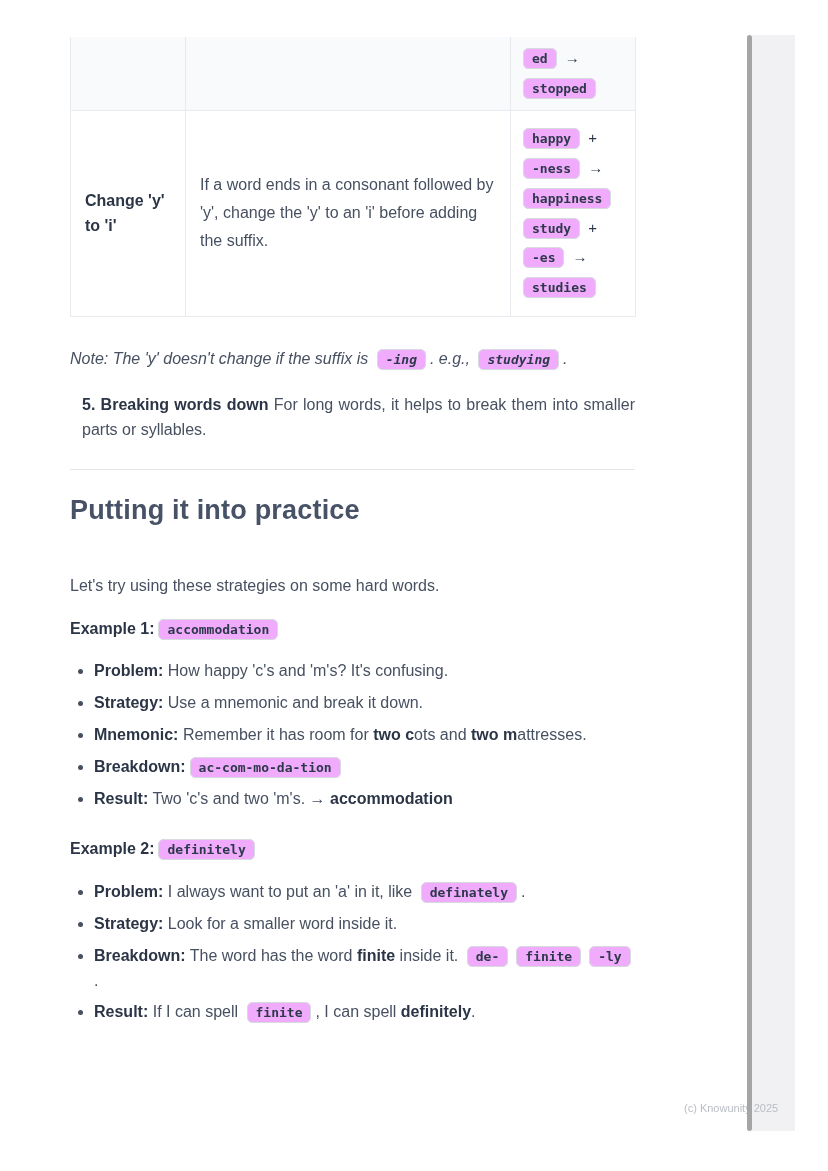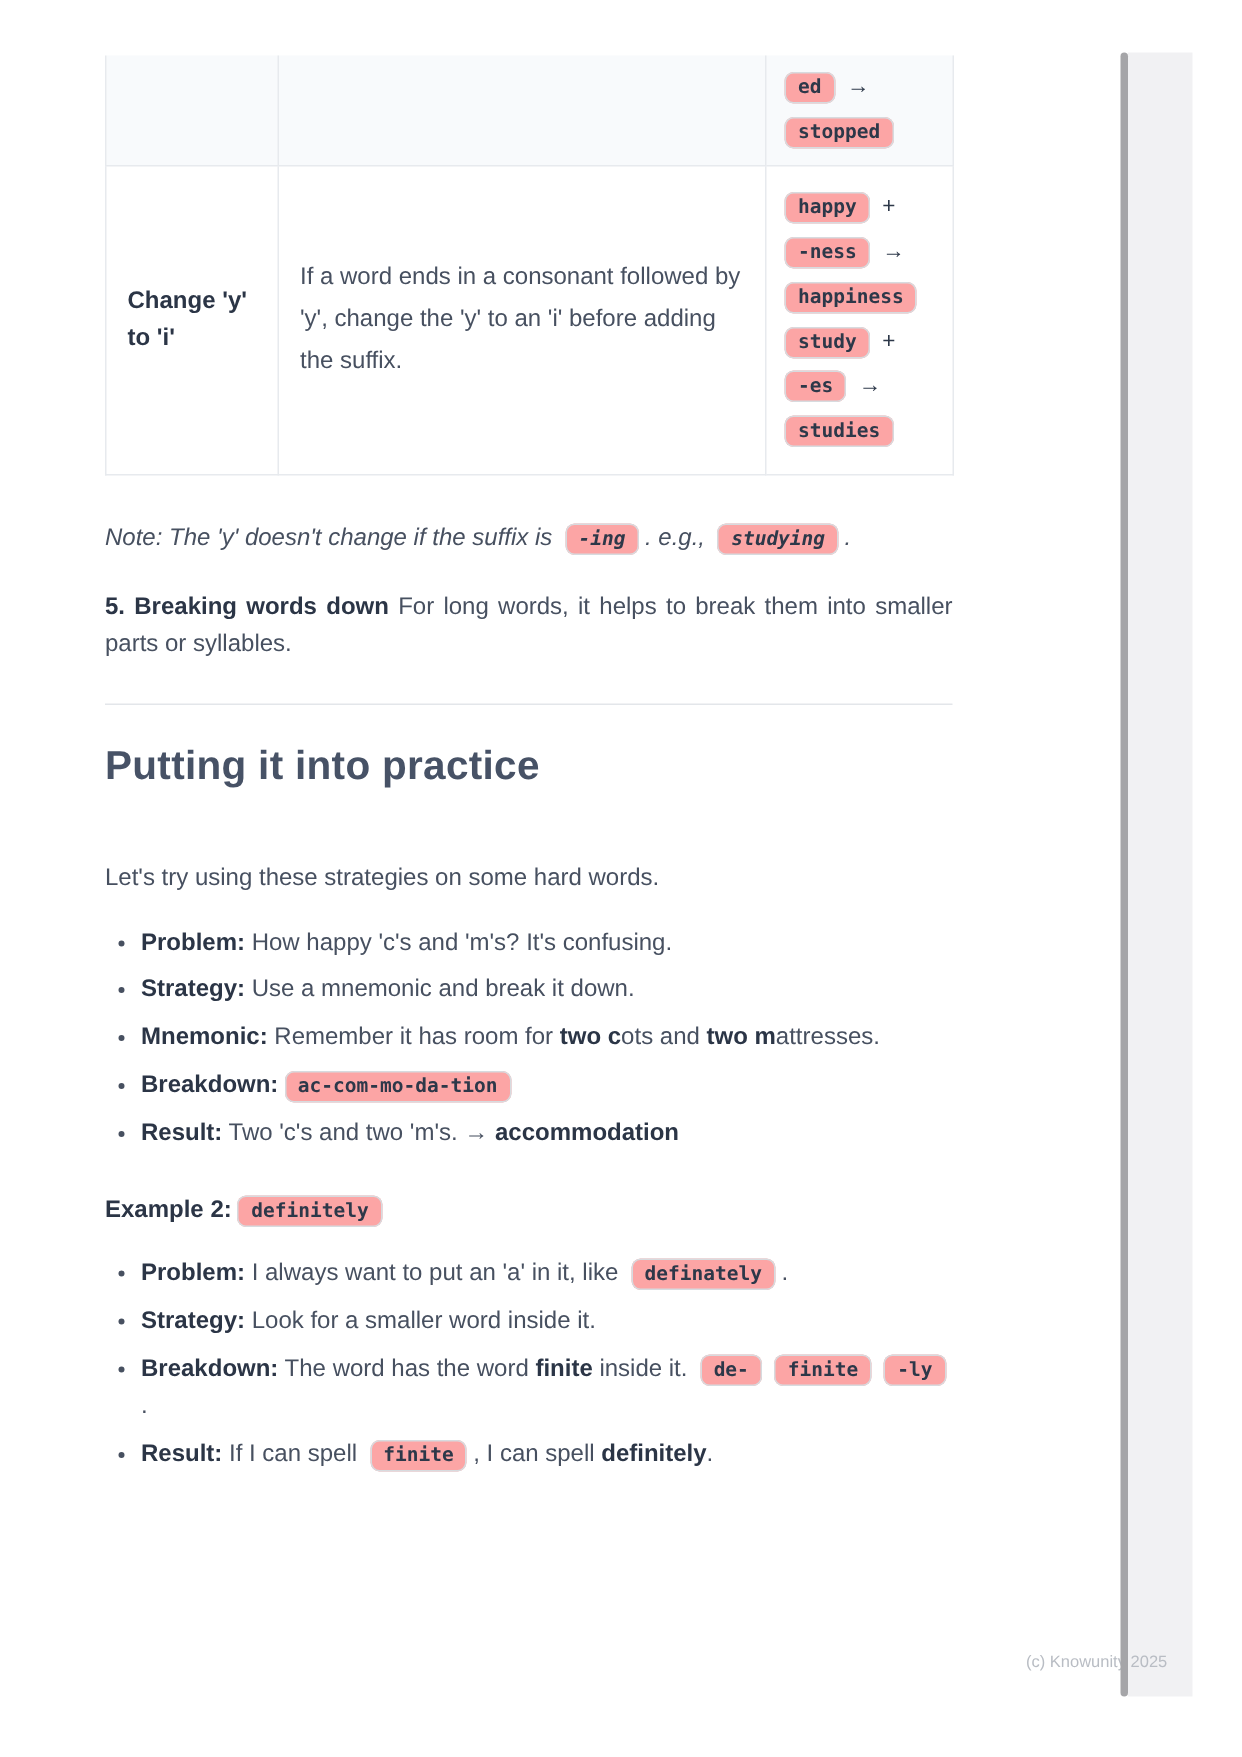--- a/index.html
+++ b/index.html
@@ -6,39 +6,39 @@
   body{
     width:828px;height:1171px;position:relative;background:#ffffff;
     font-family:"Liberation Sans",sans-serif;color:#475060;overflow:hidden;
   }
   .content{position:absolute;left:70px;top:37px;width:565px;font-size:16px;line-height:1.55;}
   strong{color:#2b3546;font-weight:bold;}
   em{font-style:italic;}
   
   .chip{
     font-family:"DejaVu Sans Mono",monospace;font-size:13px;font-weight:bold;color:#2d3849;
-    background:#fca5a5;border:1px solid #d7dbdf;border-radius:6px;padding:2px 8px;margin:0 4px;
+    background:#f0abfc;border:1px solid #d7dbdf;border-radius:6px;padding:2px 8px;margin:0 4px;
     box-decoration-break:clone;-webkit-box-decoration-break:clone;
   }
   .chip.it{font-style:italic;}
   
   table{border-collapse:collapse;width:565px;table-layout:fixed;margin:0 0 30px 0;}
   td{border:1px solid #e7eaee;padding:12px 14px;vertical-align:middle;}
   tr.row-cropped td{border-top:none;background:#f8fafc;height:63px;vertical-align:top;padding:4px 12px;}
   tr.row-main td{height:181px;}
   .cell-rule{font-weight:bold;color:#2b3546;line-height:1.6;}
   .cell-desc{line-height:1.75;}
   .cell-chips{padding:8px 12px;}
   .chip-line{margin:5px 0;white-space:nowrap;}
   .chip-line .chip{margin:0;}
   .op{margin-left:8px;color:#2d3849;font-size:15px;}
   
   p{margin:0;}
   .note{font-style:italic;margin-bottom:22px;}
-  .para5{text-align:justify;margin-bottom:22px;}
+  .para5{text-align:justify;margin-bottom:22px;margin-left:12px;}
   ul{margin:0 0 26px 0;padding-left:24px;}
   li{margin-bottom:7px;}
   hr{border:none;border-top:1px solid #e3e6ea;margin:26px 0 20px 0;}
   h2{font-size:27px;color:#475266;margin:0 0 15px 0;font-weight:bold;letter-spacing:.2px;}
   .intro{margin-bottom:18px;margin-top:42px;}
   .label-line{margin-bottom:18px;}
   
   .scroll-track{position:absolute;left:752px;top:35px;width:43px;height:1096px;background:#f1f1f3;z-index:1;}
   .scroll-thumb{position:absolute;left:747px;top:35px;width:5px;height:1096px;background:#a5a5a8;border-radius:3px;z-index:3;}
   .copyright{position:absolute;left:684px;top:1102px;font-size:11px;color:#b9bdc4;z-index:2;}
@@ -82,20 +82,21 @@
 
   <p class="para5"><strong>5. Breaking words down</strong><span> For long words, it helps to break them into smaller parts or syllables.</span></p>
 
 
   <hr>
 
   <h2>Putting it into practice</h2>
 
   <p class="intro">Let's try using these strategies on some hard words.</p>
 
+  <p class="label-line"><strong>Example 1:</strong><code class="chip">accommodation</code></p>
 
   <ul>
       <li><strong>Problem:</strong><span> How happy 'c's and 'm's? It's confusing.</span></li>
       <li><strong>Strategy:</strong><span> Use a mnemonic and break it down.</span></li>
       <li><strong>Mnemonic:</strong><span> Remember it has room for </span><strong>two c</strong><span>ots and </span><strong>two m</strong><span>attresses.</span></li>
       <li><strong>Breakdown:</strong><code class="chip">ac-com-mo-da-tion</code></li>
       <li><strong>Result:</strong><span> Two 'c's and two 'm's. → </span><strong>accommodation</strong></li>
     </ul>
 
   <p class="label-line"><strong>Example 2:</strong><code class="chip">definitely</code></p>

